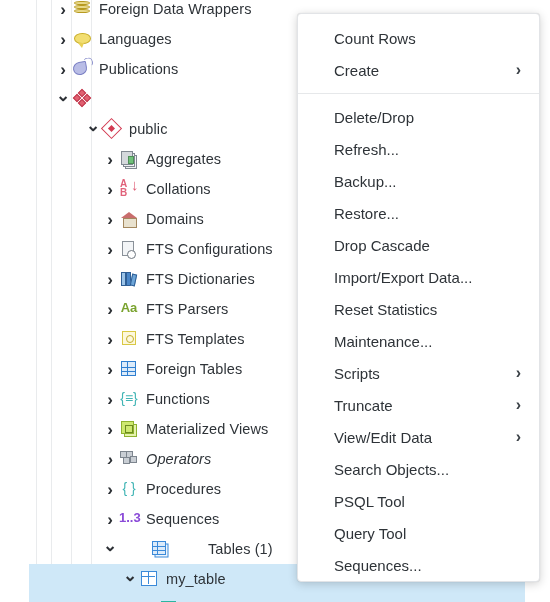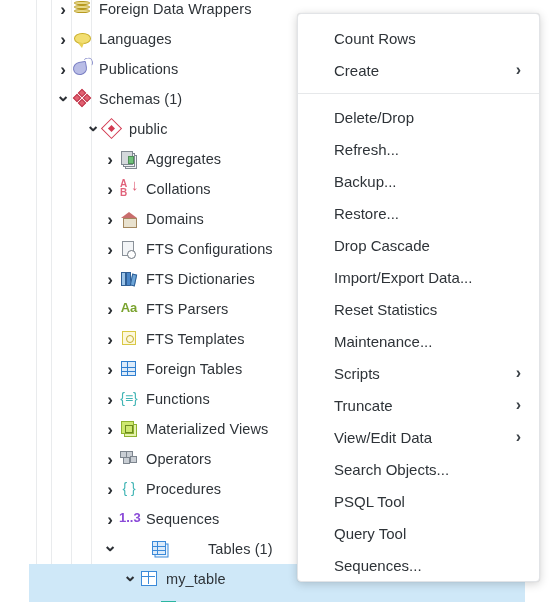--- a/index.html
+++ b/index.html
@@ -297,21 +297,20 @@
         <div class="tree-row" style="top: 84px; padding-left: 25px;">
           <span class="caret expanded"></span>
           <span class="ico">
             <span class="ic ic-schemas">
               <i></i>
               <i></i>
               <i></i>
               <i></i>
             </span>
           </span>
-          <span class="lbl">Schemas (1)</span>
         </div>
         <div class="tree-row" style="top: 114px; padding-left: 55px;">
           <span class="caret expanded"></span>
           <span class="ico">
             <span class="ic ic-public"></span>
           </span>
           <span class="lbl">public</span>
         </div>
         <div class="tree-row" style="top: 144px; padding-left: 72px;">
           <span class="caret collapsed"></span>
@@ -388,21 +387,21 @@
           </span>
           <span class="lbl">Functions</span>
         </div>
         <div class="tree-row" style="top: 414px; padding-left: 72px;">
           <span class="caret collapsed"></span>
           <span class="ico">
             <span class="ic ic-matv"></span>
           </span>
           <span class="lbl">Materialized Views</span>
         </div>
-        <div class="tree-row" style="top: 444px; padding-left: 72px;">
+        <div class="tree-row" style="top: 444px; padding-left: 72px; font-style: italic;">
           <span class="caret collapsed"></span>
           <span class="ico">
             <span class="ic ic-oper">
               <i></i>
               <i></i>
               <i></i>
               <i></i>
             </span>
           </span>
           <span class="lbl">Operators</span>

